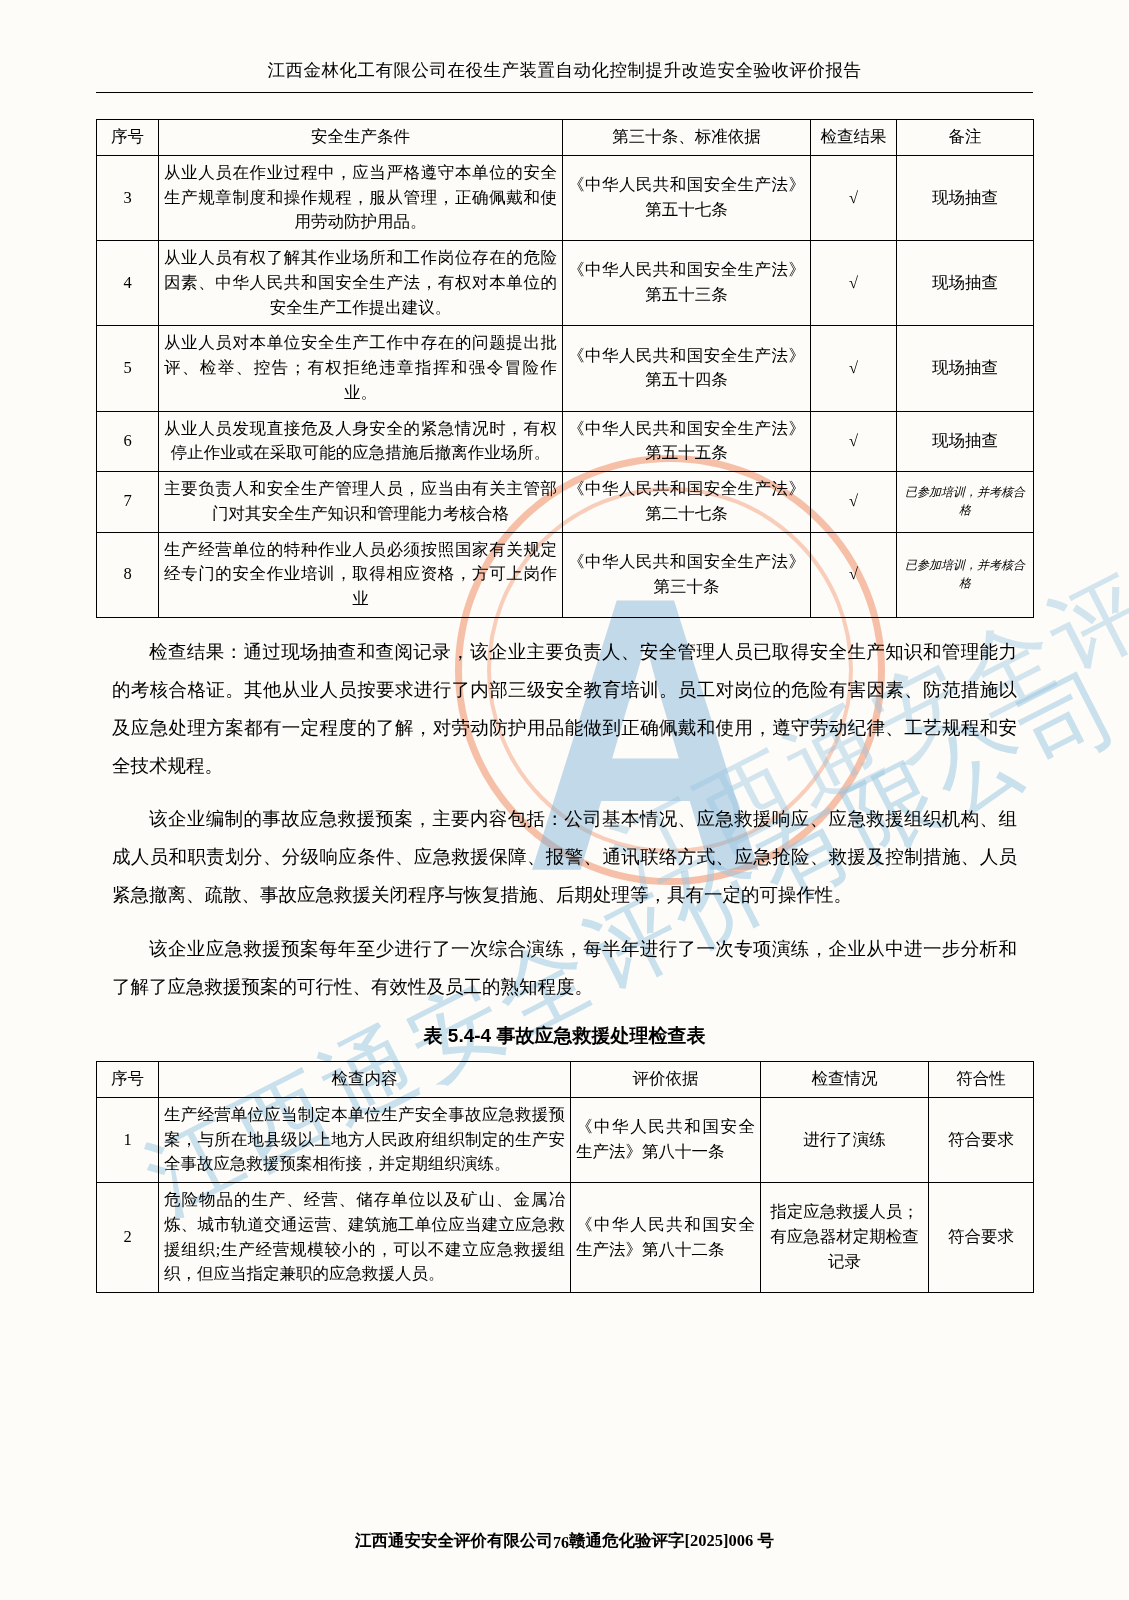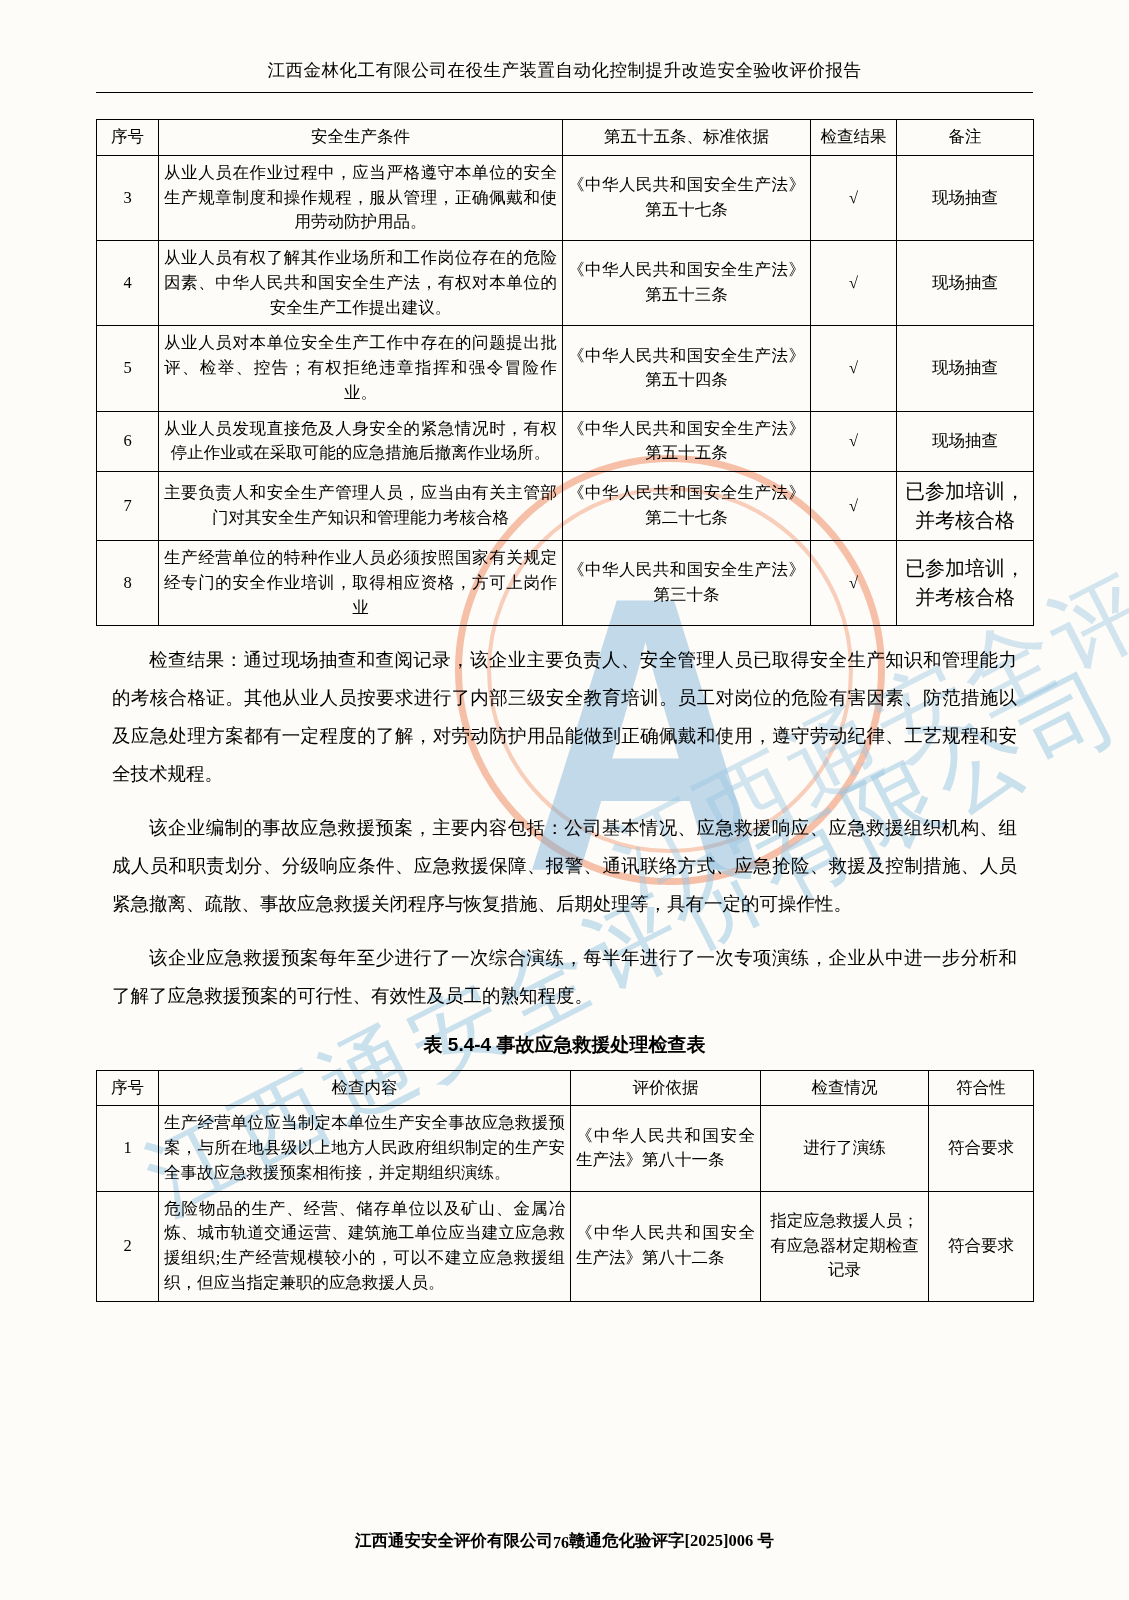--- a/index.html
+++ b/index.html
@@ -114,21 +114,21 @@
   .c { text-align: center; }
   .just {
     text-align: justify;
     text-justify: inter-ideograph;
     text-align-last: center;
   }
   .just-l {
     text-align: justify;
     text-justify: inter-ideograph;
   }
-  .tiny2 { font-size: 20px; line-height: 1.45; }
+  .tiny2 { font-size: 12px; line-height: 1.45; font-style: italic; }
 
   
   p.body {
     font-size: 18.5px;
     line-height: 2.05;
     margin: 16px;
     text-align: justify;
     text-justify: inter-ideograph;
     text-indent: 2em;
   }
@@ -184,21 +184,21 @@
         <col style="width:62px">
         <col style="width:404px">
         <col style="width:248px">
         <col style="width:86px">
         <col style="width:137px">
       </colgroup>
       <thead>
         <tr>
           <th>序号</th>
           <th>安全生产条件</th>
-          <th>第五十五条、标准依据</th>
+          <th>第三十条、标准依据</th>
           <th style="line-height:1.25">检查结果</th>
           <th>备注</th>
         </tr>
       </thead>
       <tbody>
         <tr>
           <td class="c">3</td>
           <td class="just">从业人员在作业过程中，应当严格遵守本单位的安全生产规章制度和操作规程，服从管理，正确佩戴和使用劳动防护用品。</td>
           <td class="just">《中华人民共和国安全生产法》第五十七条</td>
           <td class="c">√</td>

